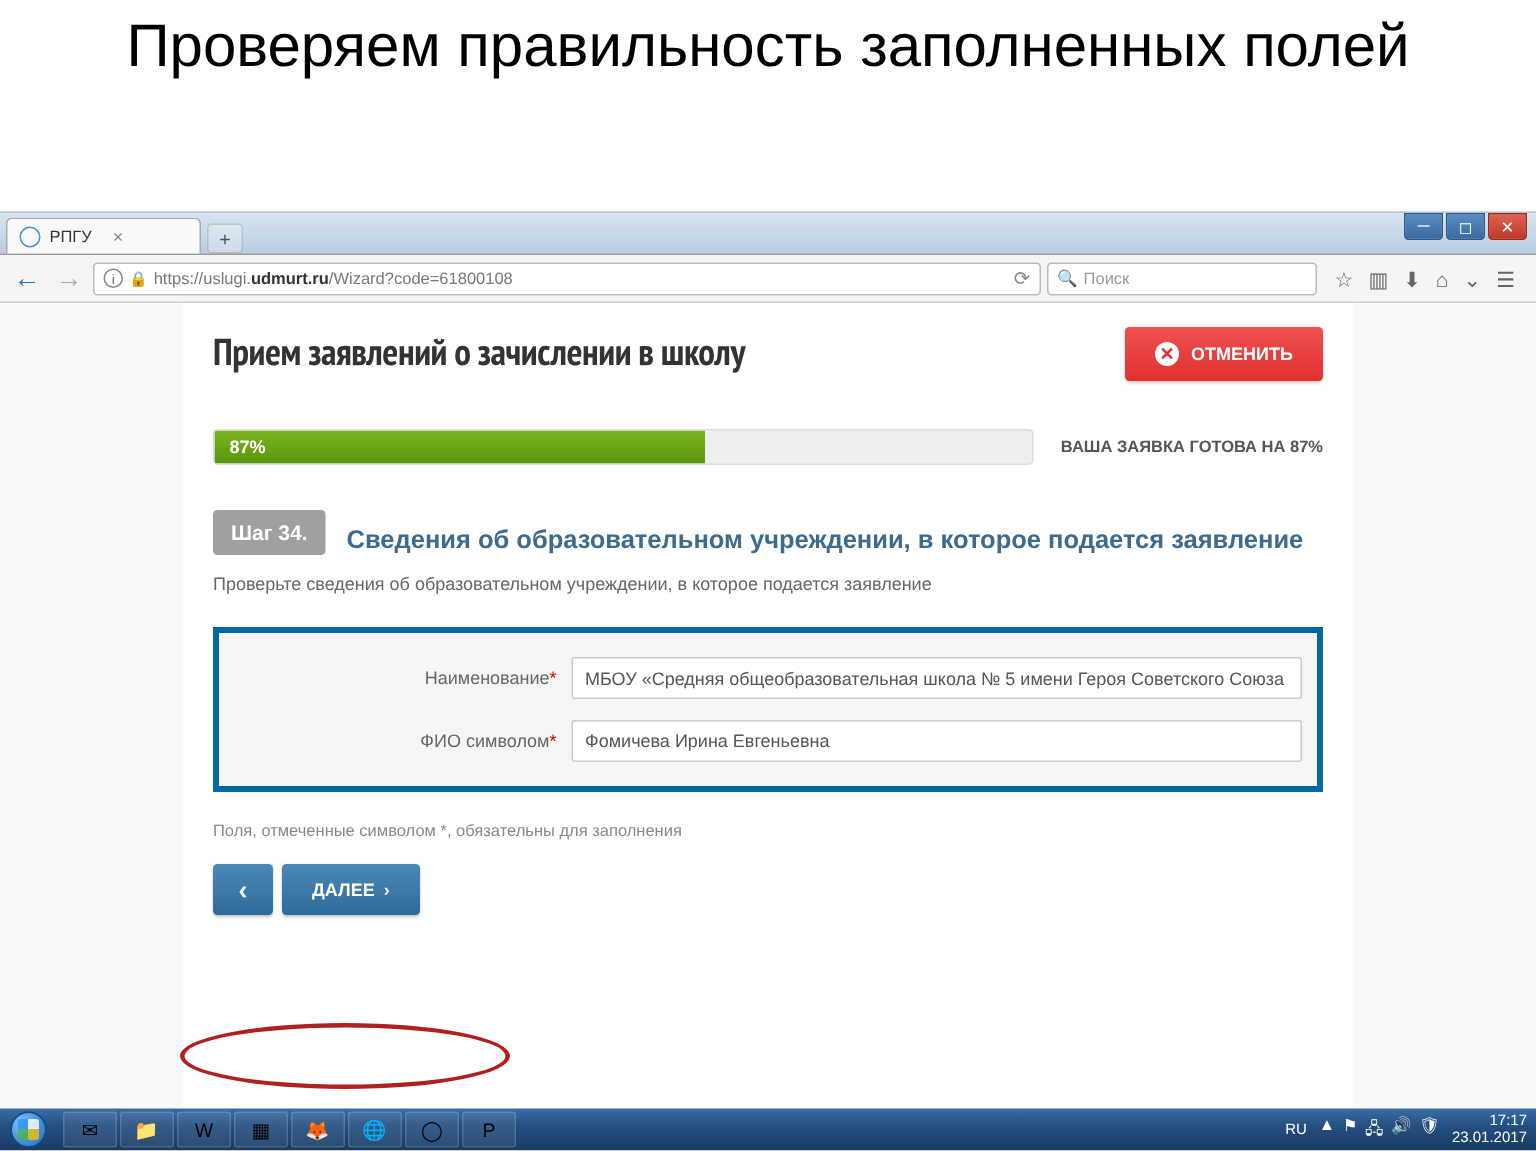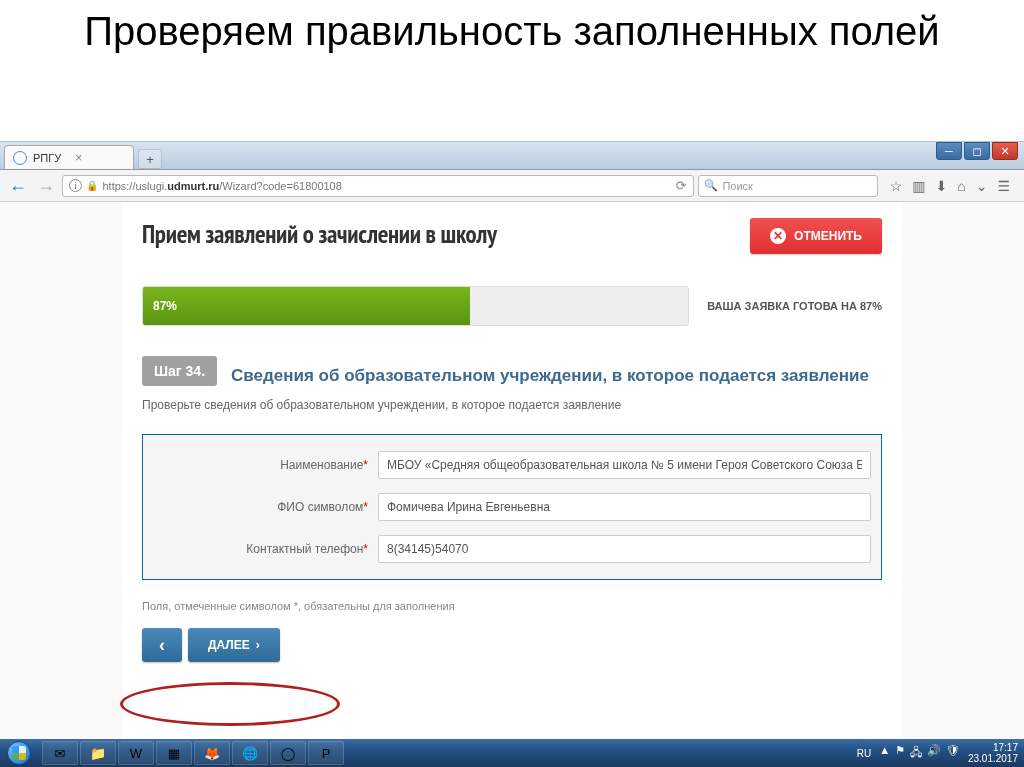--- a/index.html
+++ b/index.html
@@ -33,31 +33,31 @@
 
   .page-content { position: absolute; top: 60px; left: 0; right: 0; bottom: 0; background: #fafafa; overflow: hidden; }
   .inner { max-width: 780px; margin: 0 auto; background: #fff; min-height: 100%; padding: 0 20px; position: relative; }
 
   .header-row { display: flex; justify-content: space-between; align-items: flex-start; padding: 16px 0 12px; }
   .page-heading { font-family: 'PT Sans Narrow', Arial, sans-serif; font-size: 25px; font-weight: 700; color: #333; letter-spacing: -0.3px; }
   .cancel-btn { background: linear-gradient(#f05050,#e03030); color: #fff; border: none; border-radius: 3px; padding: 10px 20px; font-size: 12px; font-weight: 700; display: flex; align-items: center; gap: 8px; cursor: pointer; box-shadow: 0 1px 2px rgba(0,0,0,0.2); }
   .cancel-x { width: 16px; height: 16px; background: #fff; border-radius: 50%; color: #e03030; display: inline-flex; align-items: center; justify-content: center; font-size: 12px; font-weight: 700; }
 
   .progress-row { display: flex; align-items: center; gap: 18px; margin: 20px 0 30px; }
-  .progress-track { flex: 1; height: 40px; background: #eee; border: 1px solid #ddd; border-radius: 3px; position: relative; overflow: hidden; }
+  .progress-track { flex: 1; height: 24px; background: #eee; border: 1px solid #ddd; border-radius: 3px; position: relative; overflow: hidden; }
   .progress-fill { height: 100%; background: linear-gradient(#7ab51d,#5a9510); display: flex; align-items: center; padding-left: 10px; color: #fff; font-size: 12px; font-weight: 700; }
   .progress-label { font-size: 11px; font-weight: 700; color: #555; white-space: nowrap; }
 
   .step-row { display: flex; align-items: flex-end; gap: 14px; margin-bottom: 12px; }
   .step-badge { background: #a0a0a0; color: #fff; padding: 7px 12px; font-size: 14px; font-weight: 700; border-radius: 3px; }
   .step-title { font-size: 17px; font-weight: 700; color: #3d6a8f; }
 
   .instr { font-size: 12px; color: #666; margin-bottom: 22px; }
 
-  .form-block { background: #f5f5f5; border: 1px solid #0369a1; padding: 16px 10px; }
+  .form-block { background: #f5f5f5; border: 4px solid #0369a1; padding: 16px 10px; }
   .form-row { display: flex; align-items: center; margin-bottom: 14px; }
   .form-row:last-child { margin-bottom: 0; }
   .form-label { width: 225px; text-align: right; font-size: 12px; color: #666; padding-right: 10px; }
   .req { color: #d00; }
   .form-input { flex: 1; height: 28px; background: #fff; border: 1px solid #ccc; border-radius: 2px; padding: 0 8px; font-size: 12px; color: #555; }
 
   .footnote { font-size: 11px; color: #888; margin: 20px 0 16px; }
 
   .nav-buttons { display: flex; gap: 6px; position: relative; }
   .nav-btn { background: linear-gradient(#4a8ab8,#2f6a98); color: #fff; border: none; border-radius: 3px; height: 34px; display: flex; align-items: center; justify-content: center; font-size: 12px; font-weight: 700; cursor: pointer; box-shadow: 0 1px 2px rgba(0,0,0,0.25); }
@@ -150,24 +150,20 @@
 
       <div class="form-block">
         <div class="form-row">
           <div class="form-label"><span>Наименование</span><span class="req">*</span></div>
           <input class="form-input" value="МБОУ «Средняя общеобразовательная школа № 5 имени Героя Советского Союза Б.А. Смирно" style="">
         </div>
         <div class="form-row">
           <div class="form-label"><span>ФИО символом</span><span class="req">*</span></div>
           <input class="form-input" value="Фомичева Ирина Евгеньевна" style="">
         </div>
-        <div class="form-row">
-          <div class="form-label"><span>Контактный телефон</span><span class="req">*</span></div>
-          <input class="form-input" value="8(34145)54070" style="">
-        </div>
       </div>
 
       <div class="footnote">Поля, отмеченные символом *, обязательны для заполнения</div>
 
       <div class="nav-buttons">
         <button class="nav-btn nav-back">
           <span>‹</span>
         </button>
         <button class="nav-btn nav-next">
           <span>ДАЛЕЕ</span>

